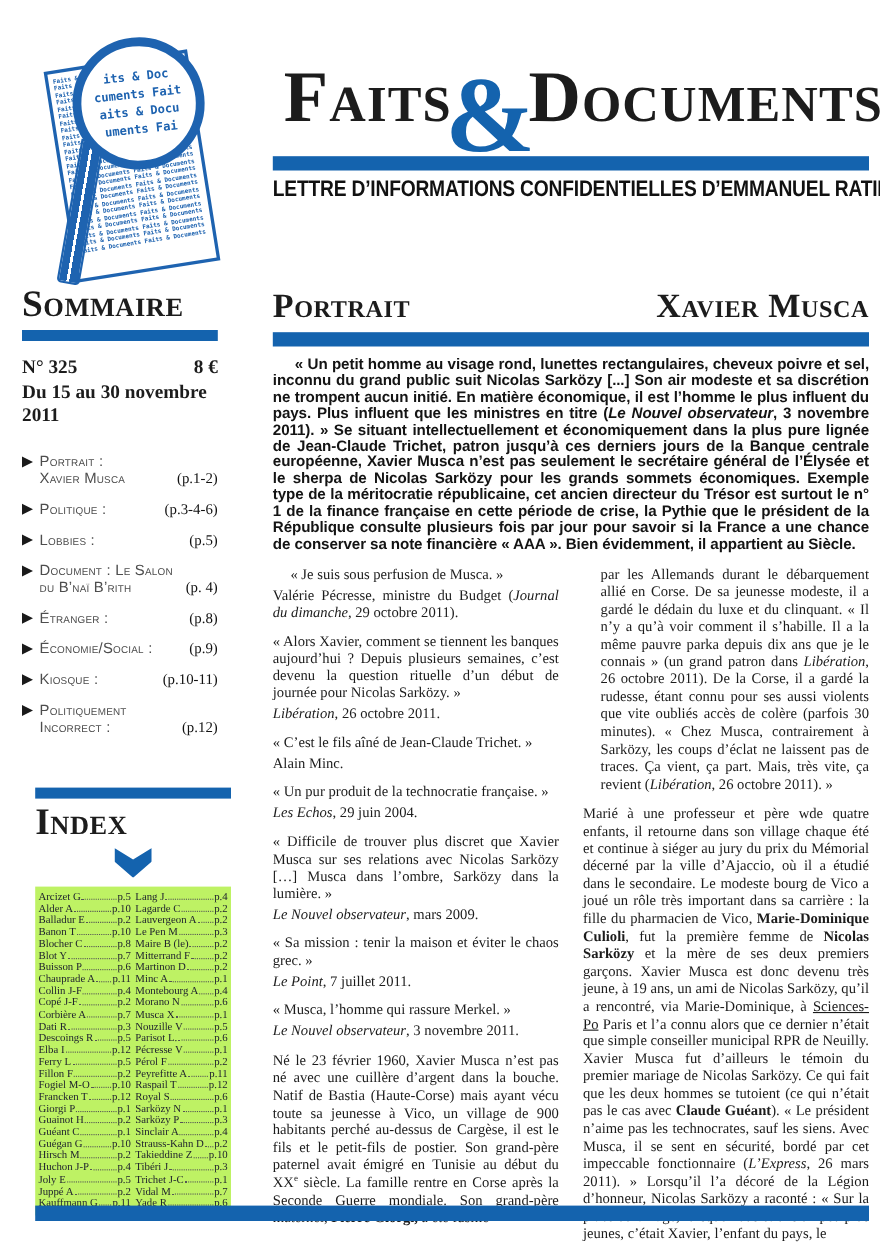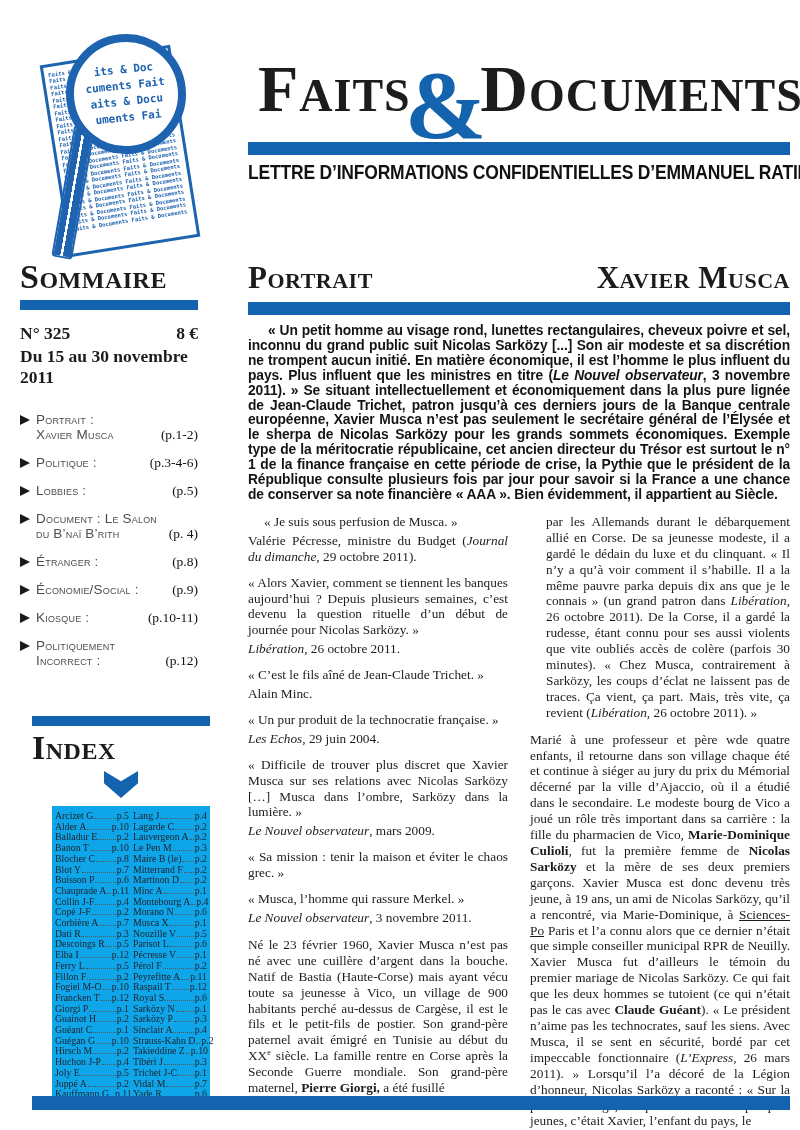--- a/index.html
+++ b/index.html
@@ -54,21 +54,21 @@
   .toc-l{font-family:"Liberation Sans",sans-serif;font-variant:small-caps;font-size:13.5px;
          color:#4d4d4d;letter-spacing:0.2px;}
   .toc-p{font-family:"Liberation Serif",serif;font-size:13.5px;color:#111;text-align:center;}
 
   
   .index-sec{position:absolute;left:32px;top:716px;width:178px;}
   .idx-rule{height:10px;}
   .index-head{margin-top:5px;}
   .index-arrow{width:34px;height:27px;background:#1463ae;margin:6px auto 8px;
                clip-path:polygon(0 0,50% 38%,100% 0,100% 45%,50% 100%,0 45%);}
-  .index-box{background:#0ea5e9;display:flex;padding:5px 3px;gap:4px;margin-left:20px;}
+  .index-box{background:#bef264;display:flex;padding:5px 3px;gap:4px;}
   .index-col{flex:1;min-width:0;}
   .idx-row{display:flex;align-items:baseline;font-size:9.8px;line-height:10.7px;color:#20242e;}
   .idx-n{white-space:nowrap;}
   .idx-dots{flex:1;border-bottom:1px dotted #555;margin:0 1px 2px 1px;min-width:4px;}
   .idx-p{white-space:nowrap;}
 
   
   .main{position:absolute;left:248px;top:262px;width:542px;}
   .section-row{display:flex;justify-content:space-between;align-items:baseline;}
   .section-row h1{margin:0;font-weight:bold;font-variant:small-caps;font-size:31px;
@@ -596,20 +596,21 @@
   <p class="blk q"><span>« Un pur produit de la technocratie française. »</span></p>
 
   <p class="blk s"><span class="it">Les Echos</span><span>, 29 juin 2004.</span></p>
 
   <p class="blk q"><span>« Difficile de trouver plus discret que Xavier Musca sur ses relations avec Nicolas Sarközy […] Musca dans l’ombre, Sarközy dans la lumière. »</span></p>
 
   <p class="blk s"><span class="it">Le Nouvel observateur</span><span>, mars 2009.</span></p>
 
   <p class="blk q"><span>« Sa mission : tenir la maison et éviter le chaos grec. »</span></p>
 
+  <p class="blk s"><span class="it">Le Point</span><span>, 7 juillet 2011.</span></p>
 
   <p class="blk q"><span>« Musca, l’homme qui rassure Merkel. »</span></p>
 
   <p class="blk s"><span class="it">Le Nouvel observateur</span><span>, 3 novembre 2011.</span></p>
 
   <p class="blk p"><span>Né le 23 février 1960, Xavier Musca n’est pas né avec une cuillère d’argent dans la bouche. Natif de Bastia (Haute-Corse) mais ayant vécu toute sa jeunesse à Vico, un village de 900 habitants perché au-dessus de Cargèse, il est le fils et le petit-fils de postier. Son grand-père paternel avait émigré en Tunisie au début du XX</span><span class="sp">e</span><span> siècle. La famille rentre en Corse après la Seconde Guerre mondiale. Son grand-père maternel, </span><span class="bd">Pierre Giorgi,</span><span> a été fusillé</span></p>
 </div>
       <div class="col">
   <p class="blk p"><span>par les Allemands durant le débarquement allié en Corse. De sa jeunesse modeste, il a gardé le dédain du luxe et du clinquant. « Il n’y a qu’à voir comment il s’habille. Il a la même pauvre parka depuis dix ans que je le connais » (un grand patron dans </span><span class="it">Libération</span><span>, 26 octobre 2011). De la Corse, il a gardé la rudesse, étant connu pour ses aussi violents que vite oubliés accès de colère (parfois 30 minutes). « Chez Musca, contrairement à Sarközy, les coups d’éclat ne laissent pas de traces. Ça vient, ça part. Mais, très vite, ça revient (</span><span class="it">Libération</span><span>, 26 octobre 2011). »</span></p>
 

